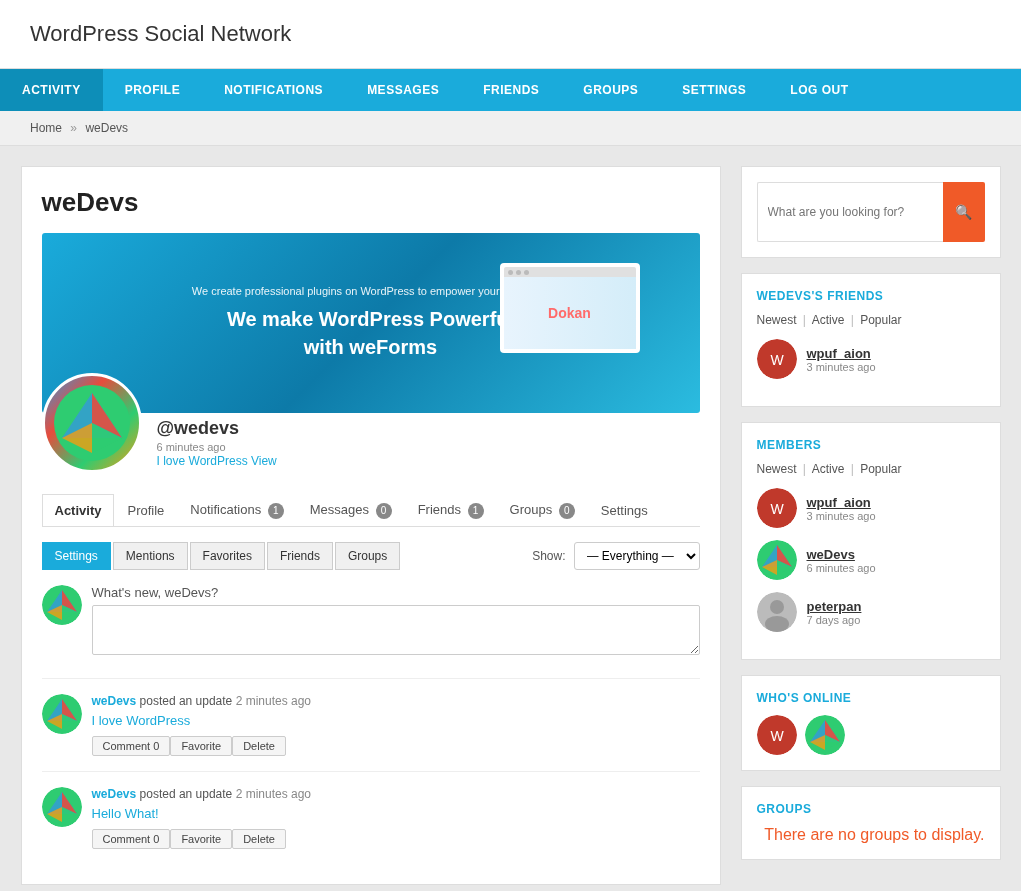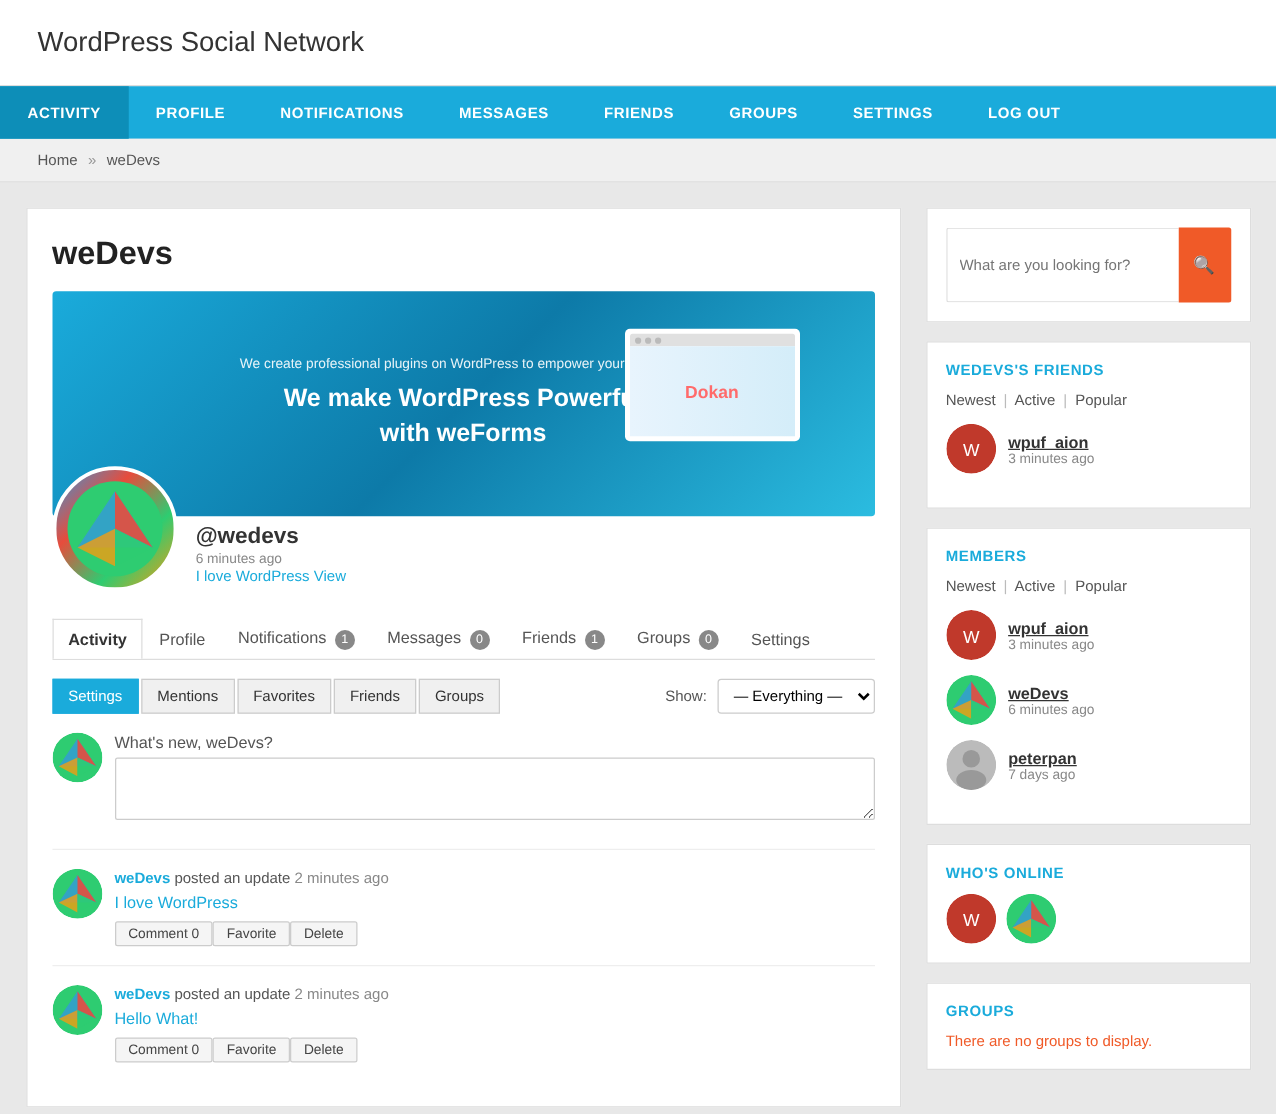--- a/index.html
+++ b/index.html
@@ -128,21 +128,21 @@
     .friend-item { display: flex; align-items: center; gap: 10px; margin-bottom: 12px; }
     .friend-avatar { width: 40px; height: 40px; border-radius: 50%; overflow: hidden; flex-shrink: 0; }
     .friend-info .name { font-size: 13px; font-weight: bold; color: #333; text-decoration: underline; }
     .friend-info .time { font-size: 11px; color: #888; }
 
     
     .online-avatars { display: flex; gap: 8px; }
     .online-av { width: 40px; height: 40px; border-radius: 50%; overflow: hidden; }
 
     
-    .no-groups { font-size: 12px; color: #f05a28; }
+    .no-groups { font-size: 16px; color: #f05a28; text-align: right; }
   </style>
 </head>
 <body>
 
 <div>
   <div class="site-header">
     <span class="site-title">WordPress Social Network</span>
   </div>
 
   <nav class="main-nav">

